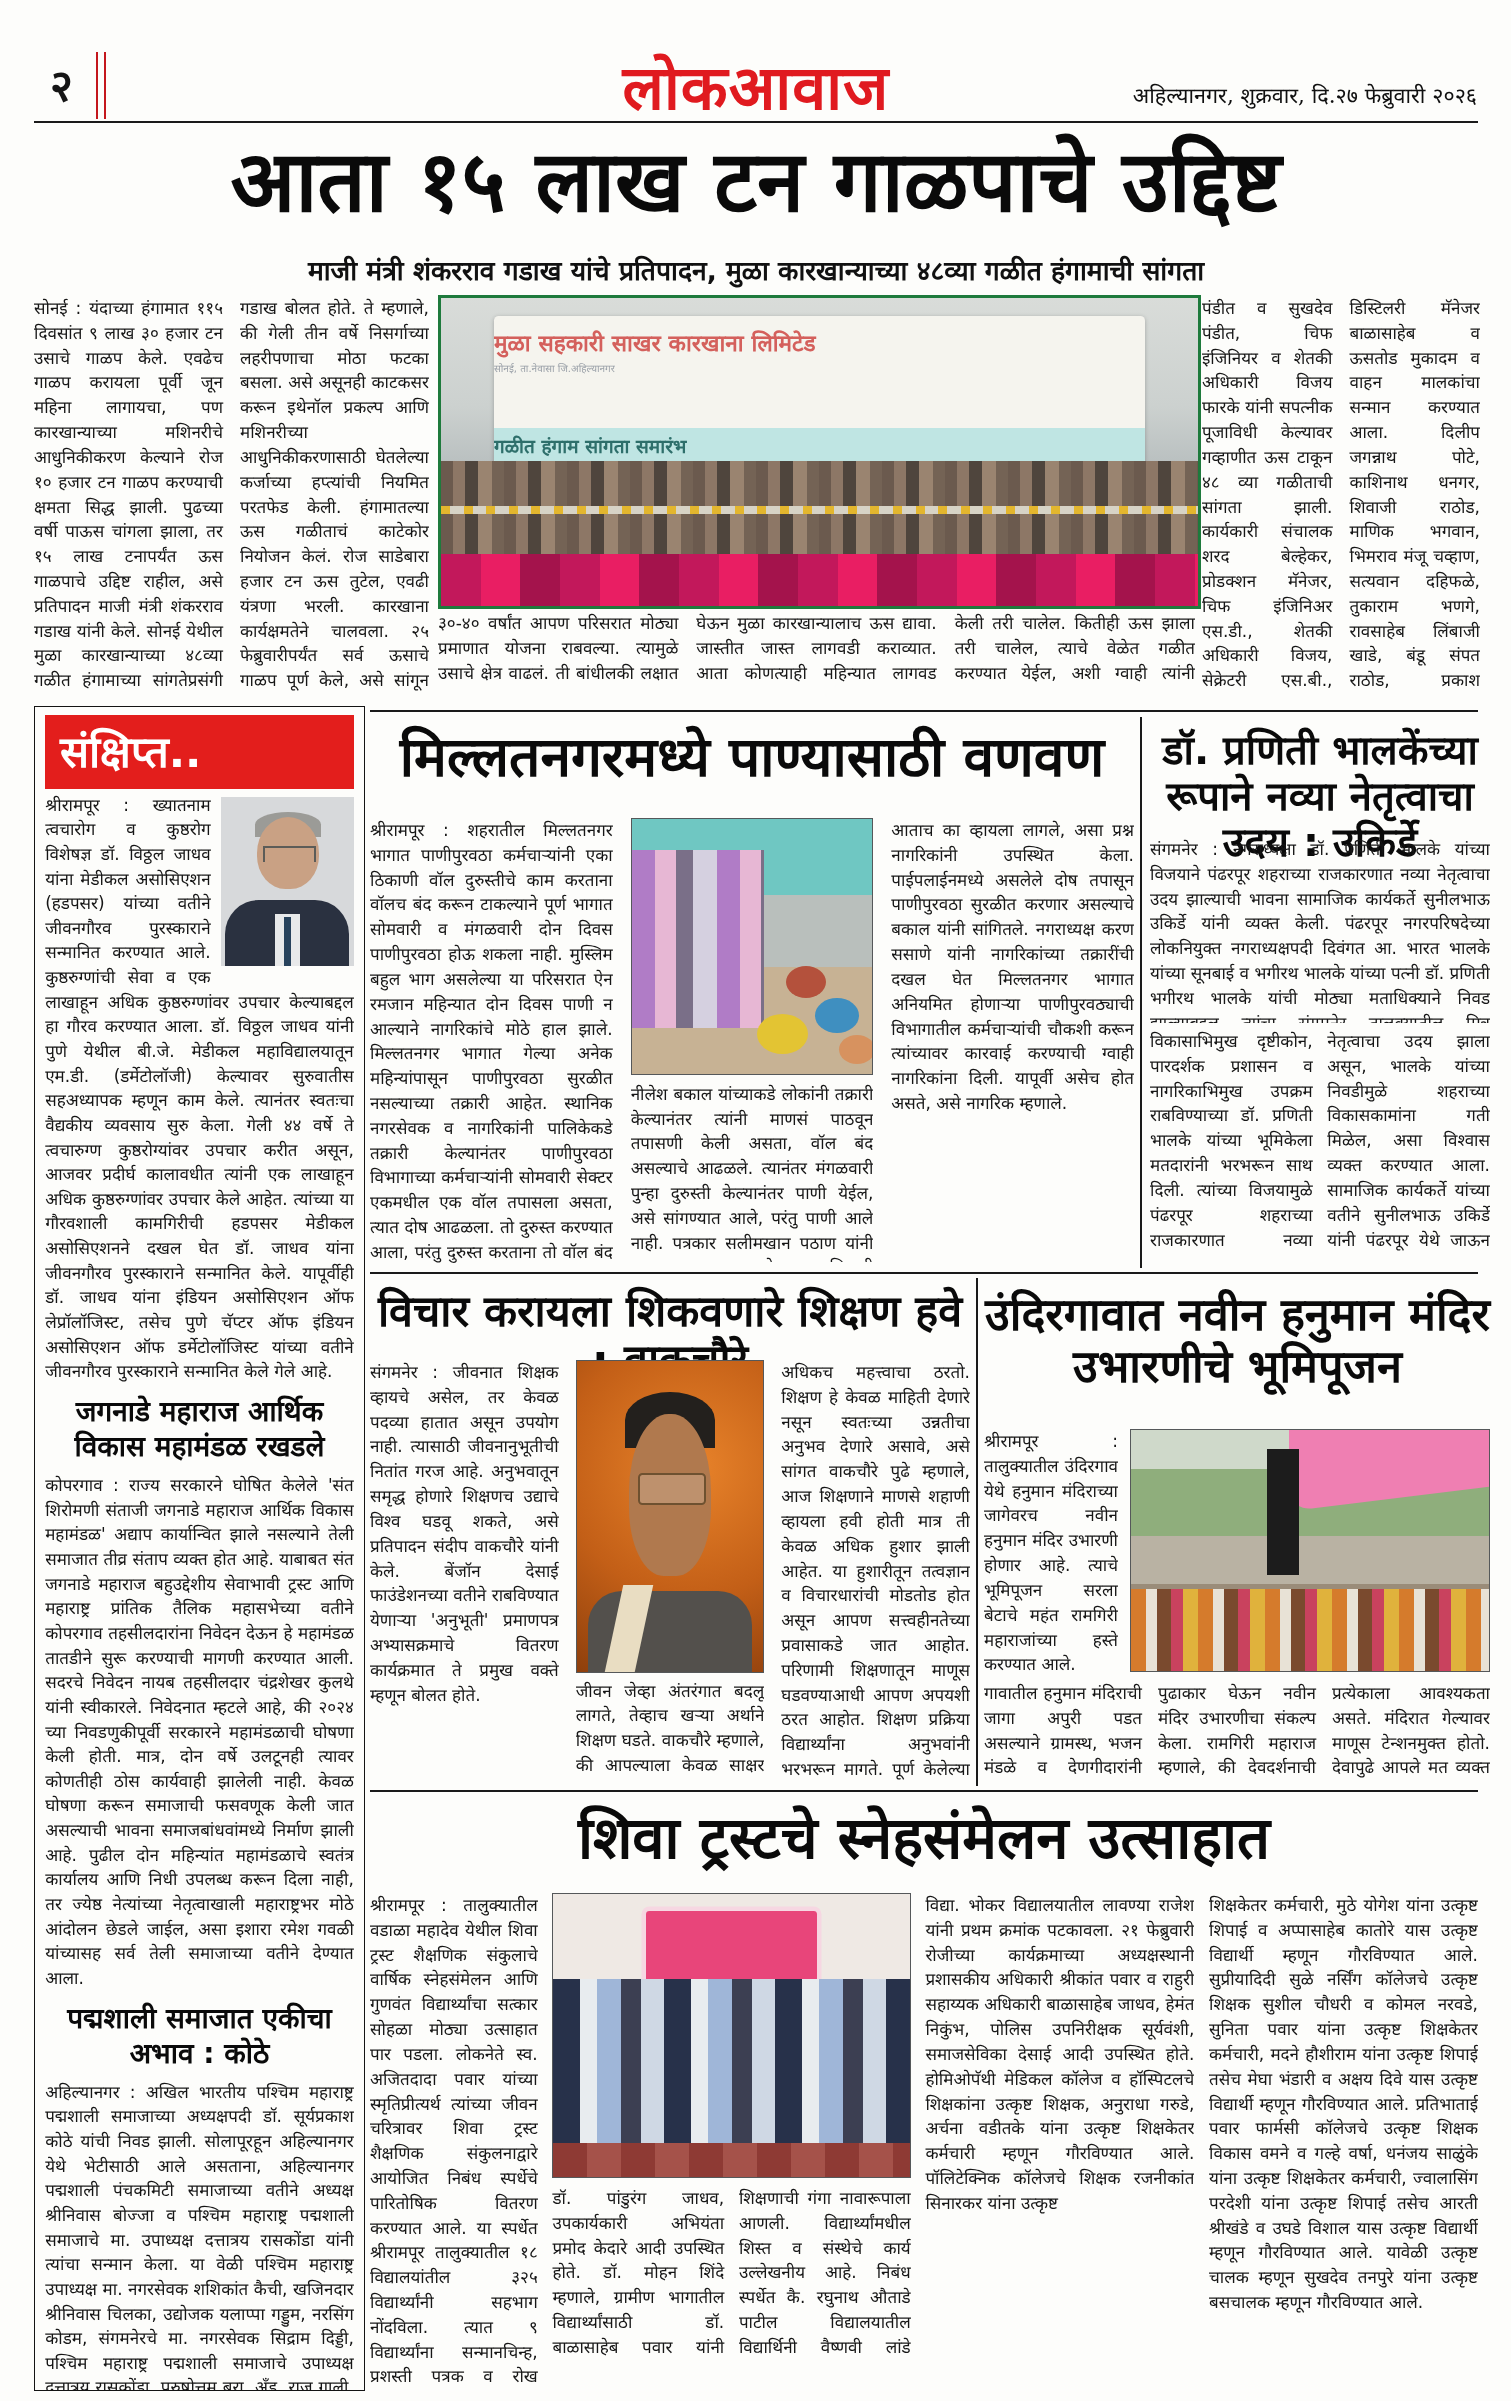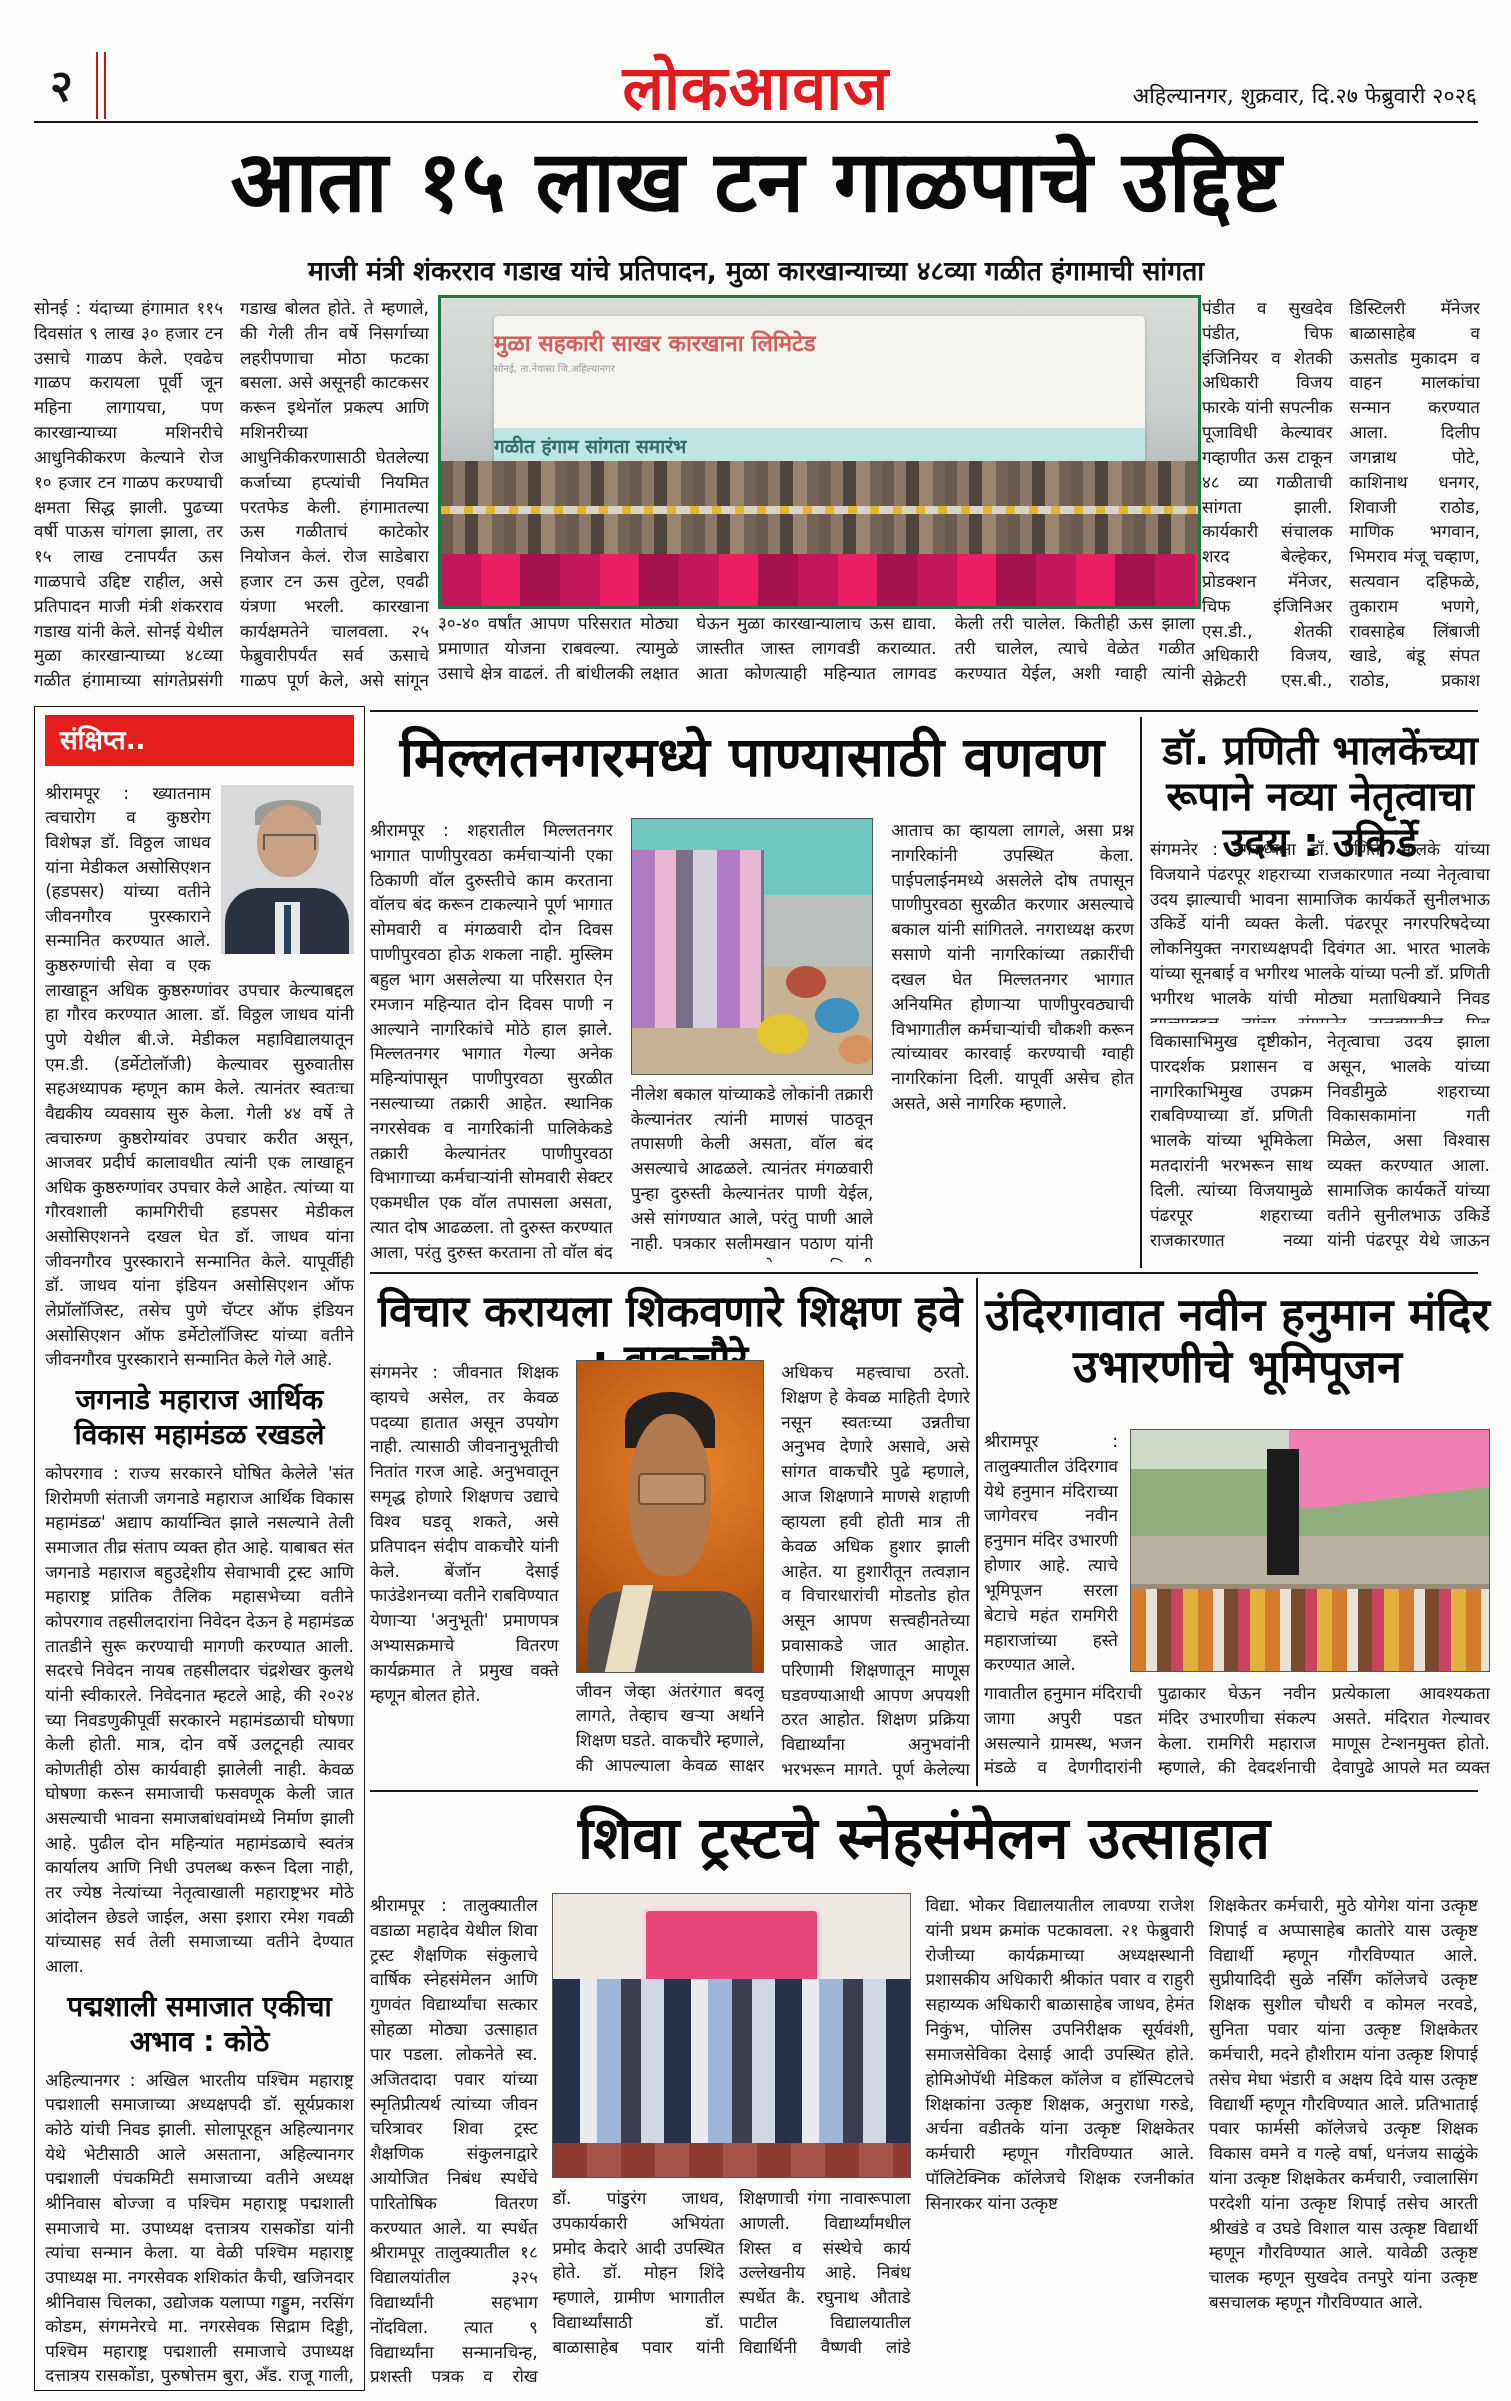--- a/index.html
+++ b/index.html
@@ -37,22 +37,22 @@
            font-size:19px;font-weight:bold;color:#2e6f6b;line-height:36px;}
   .lp-crowd{position:absolute;bottom:17%;left:0;width:100%;height:30%;
             background:repeating-linear-gradient(90deg,#6b5a4e 0 12.4px,#8d7766 12.4px 24px,#4f453d 24px 37px,#9a8470 37px 51px,#746355 51px 63px);}
   .lp-garland{position:absolute;bottom:30%;left:0;width:100%;height:8px;
               background:repeating-linear-gradient(90deg,#e3b62e 0 9px,#d7d3c6 9px 22.6px);}
   .lp-drape{position:absolute;bottom:0;left:0;width:100%;height:17%;
             background:repeating-linear-gradient(90deg,#c2185b 0 40px,#e91e63 40px 79px,#a4134c 79px 119px);}
   
   .sidebar{position:absolute;left:34px;top:706px;width:331px;height:1685px;
            border:1.7px solid #141414;background:#fdfdfb;padding:8px 10.2px;box-sizing:border-box;overflow:hidden;}
-  .sb-band{background:#e31e1c;color:#fff;font-size:26px;font-weight:800;
-           padding:5.6px 14.7px 9px 14.7px;margin-bottom:15px;}
+  .sb-band{background:#e31e1c;color:#fff;font-size:43px;font-weight:800;
+           padding:5.6px 14.7px 9px 14.7px;margin-bottom:4px;}
   .sb-title{font-size:28px;font-weight:800;text-align:center;line-height:1.25;margin:10.2px 0 9px 0;color:#0a0a0a;}
   .sb-body{font-size:17px;line-height:1.45;text-align:justify;overflow:hidden;}
   .portrait{float:right;width:133px;height:169px;margin:4.5px 0 5.6px 10.2px;background:#d7d9db;
             position:relative;overflow:hidden;}
   .po-head{position:absolute;left:36px;top:20.3px;width:62px;height:72px;border-radius:50% 50% 46% 46%;background:#c9a184;}
   .po-hair{position:absolute;left:34px;top:14.7px;width:66px;height:25px;border-radius:50% 50% 0 0;background:#9b9b97;}
   .po-glass{position:absolute;left:42px;top:49px;width:49px;height:13.6px;
             border-top:2.3px solid #5c5c58;border-left:2.3px solid #5c5c58;border-right:2.3px solid #5c5c58;}
   .po-suit{position:absolute;left:4.5px;bottom:-2.3px;width:124px;height:68px;border-radius:34px 34px 0 0;background:#2a3140;}
   .po-shirt{position:absolute;left:54px;bottom:0;width:25px;height:52px;background:#e8e9ea;}

